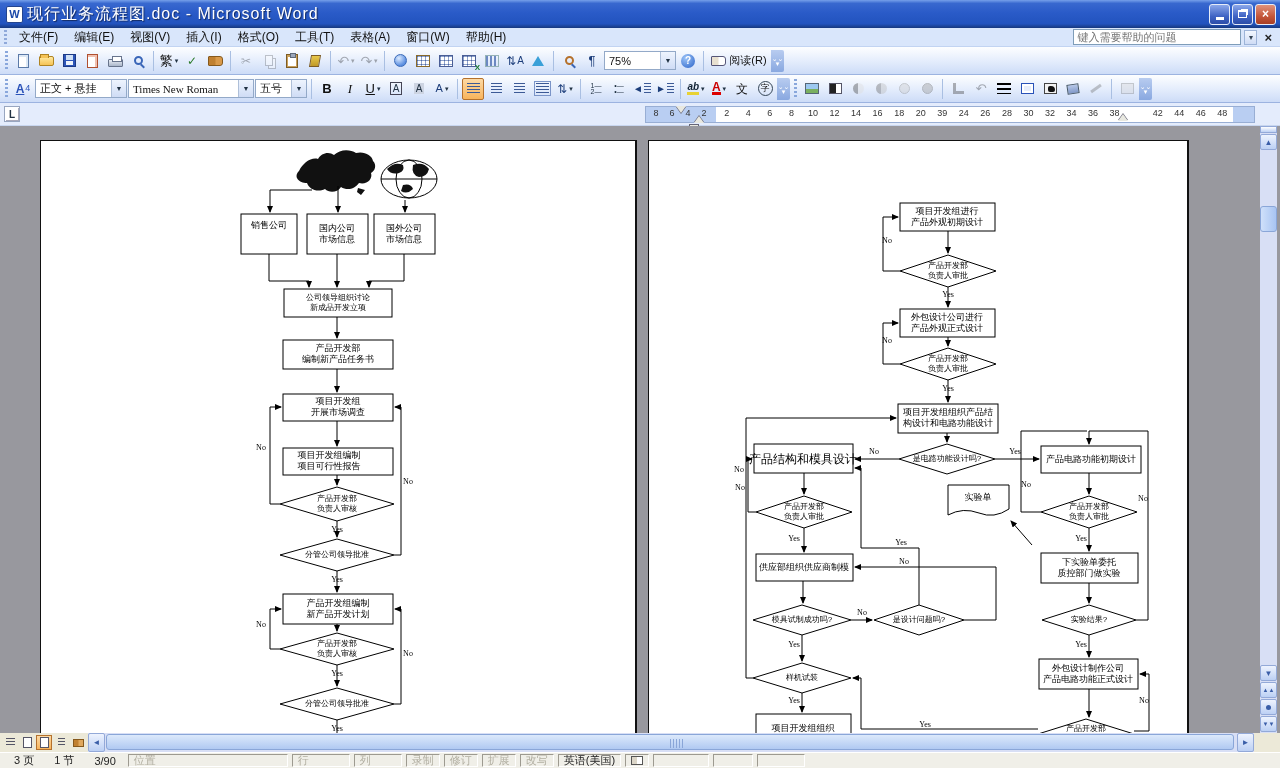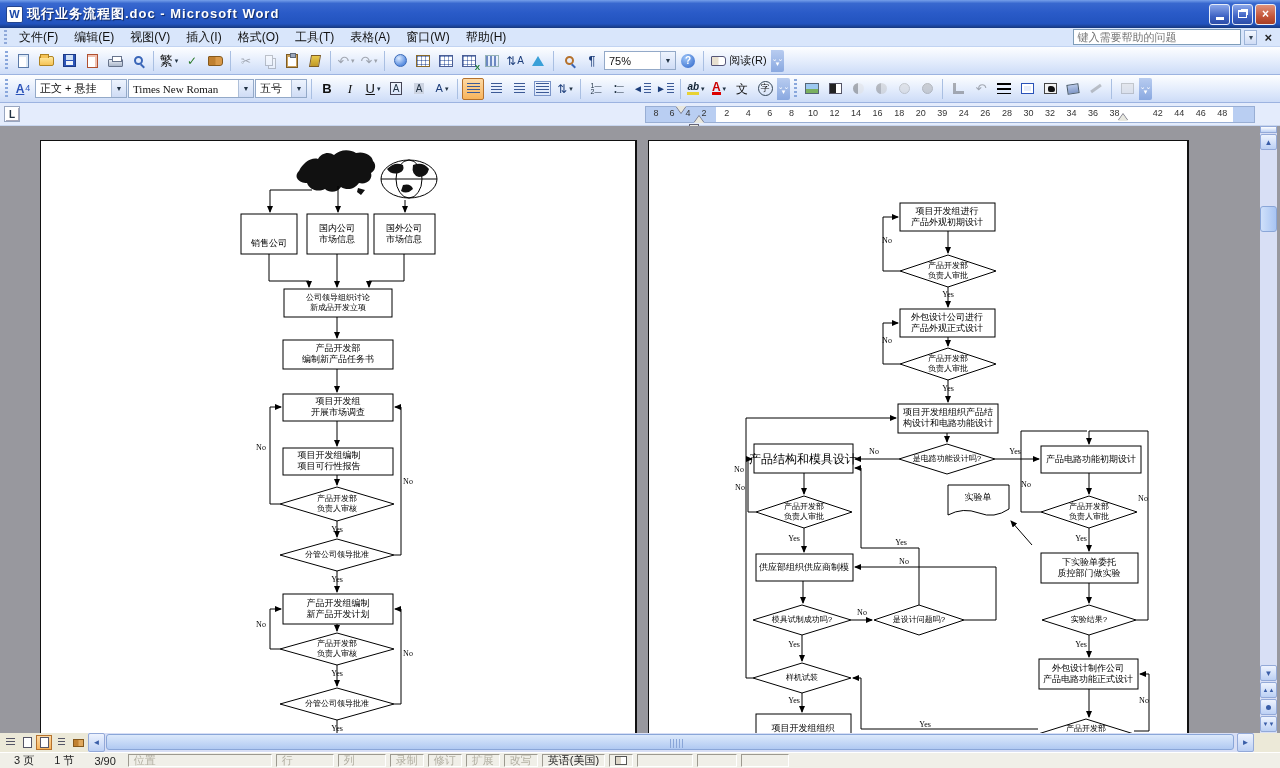--- a/index.html
+++ b/index.html
@@ -2,21 +2,21 @@
 <html><head>
 <meta charset="utf-8">
 <style>
 *{box-sizing:border-box;margin:0;padding:0}
 html,body{width:1280px;height:768px;overflow:hidden}
 body{font-family:"Liberation Sans","DejaVu Sans",sans-serif;font-size:12px;background:#98989e;position:relative}
 
 
 .titlebar{height:28px;background:linear-gradient(180deg,#76a0ea 0%,#3868cf 12%,#2a5bc8 45%,#2253be 85%,#16387e 100%);display:flex;align-items:center;padding:0 4px;color:#fff}
 .app-ic{width:17px;height:17px;background:#fff;border:1px solid #24448e;border-radius:2px;margin:0 4px 0 2px;display:flex;align-items:center;justify-content:center;color:#1c49a8;font-weight:bold;font-size:11px}
-.title-text{font-weight:bold;font-size:13px;text-shadow:1px 1px 1px #12295e;letter-spacing:1px;flex:1;white-space:nowrap}
+.title-text{font-weight:normal;font-size:16px;text-shadow:1px 1px 1px #12295e;letter-spacing:1px;flex:1;white-space:nowrap}
 .winbtns{display:flex;gap:2px}
 .wb{width:21px;height:21px;border-radius:3px;border:1px solid #e6ecf8;display:flex;align-items:center;justify-content:center;background:linear-gradient(#8ba7ea,#3f63c4 60%,#2c4da8);color:#fff;font-size:12px;font-weight:bold}
 .wb.close{background:linear-gradient(#e0927c,#c4563a 60%,#a83e24)}
 .min-g{width:8px;height:3px;background:#fff;margin-top:9px}
 .rest-g{width:9px;height:8px;border:1px solid #fff;border-top-width:2px;box-shadow:2px -2px 0 -1px #fff}
 
 
 .menubar{height:19px;background:#d9e6fb;display:flex;align-items:center;border-bottom:1px solid #c2d4f2;padding-left:4px}
 .mgrip{width:3px;height:14px;margin-right:4px;background:repeating-linear-gradient(180deg,#8fa9da 0 2px,transparent 2px 4px)}
 .menu-item{padding:1px 8px;color:#111;white-space:nowrap}
@@ -490,21 +490,21 @@
         <path marker-end="url(#aL)" d="M296,430 V451"></path>
         <path marker-end="url(#aL)" d="M296,483 V490"></path>
         <path marker-end="url(#aL)" d="M296,524 V545"></path>
         <path d="M296,579 V600"></path>
         <path marker-end="url(#aL)" d="M239,363 H229 V266 H240"></path>
         <path marker-end="url(#aL)" d="M353,414 H360 V266 H354"></path>
         <path marker-end="url(#aL)" d="M239,508 H229 V468 H240"></path>
         <path marker-end="url(#aL)" d="M353,563 H360 V468 H354"></path>
       </g>
     </svg>
-    <div class="fl" style="left:228px;top:102px">销售公司</div>
+    <div class="fl" style="left:228px;top:84px">销售公司</div>
     <div class="fl" style="left:296px;top:93px">国内公司
 市场信息</div>
     <div class="fl" style="left:363px;top:93px">国外公司
 市场信息</div>
     <div class="fl fd" style="left:297px;top:162px">公司领导组织讨论
 新成品开发立项</div>
     <div class="fl" style="left:297px;top:213px">产品开发部
 编制新产品任务书</div>
     <div class="fl" style="left:297px;top:266px">项目开发组
 开展市场调查</div>
@@ -690,21 +690,21 @@
   <div class="harrow">
       <span>►</span>
     </div>
   <div style="width:26px;background:#ece9d8"></div>
 </div>
 
 <div class="statusbar">
   <span class="scell">3 页</span>
   <span class="scell">1 节</span>
   <span class="scell">3/90</span>
-  <span class="sunk gray" style="width:144px">位置</span>
+  <span class="sunk gray" style="width:160px">位置</span>
   <span class="sunk gray" style="width:58px">行</span>
   <span class="sunk gray" style="width:48px">列</span>
   <span class="sunk gray">录制</span>
   <span class="sunk gray">修订</span>
   <span class="sunk gray">扩展</span>
   <span class="sunk gray">改写</span>
   <span class="sunk">英语(美国)</span>
   <span class="sunk" style="width:24px;justify-content:center">
       <span class="sbook"></span>
     </span>

